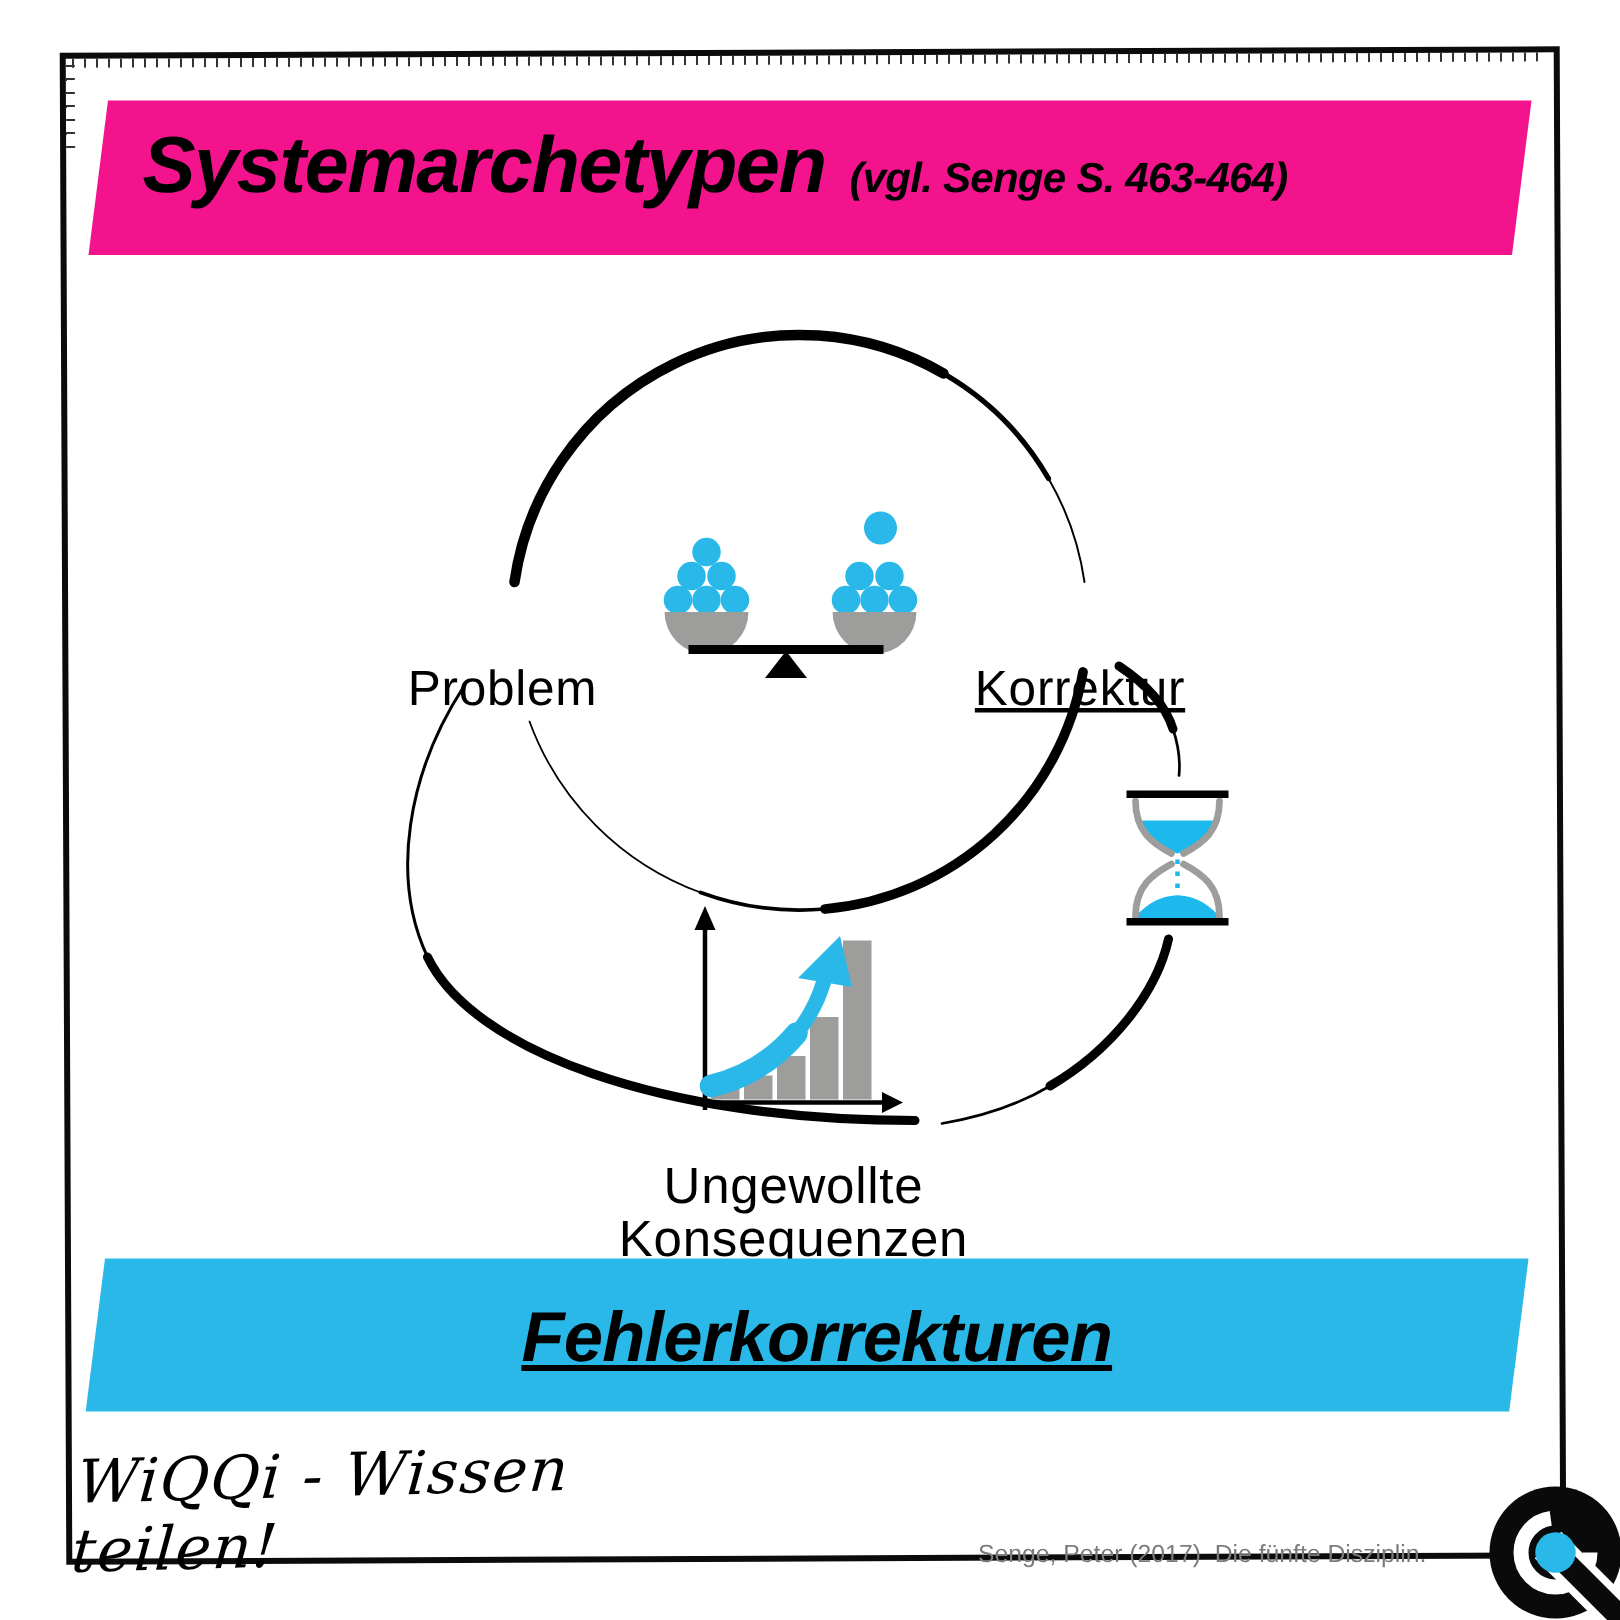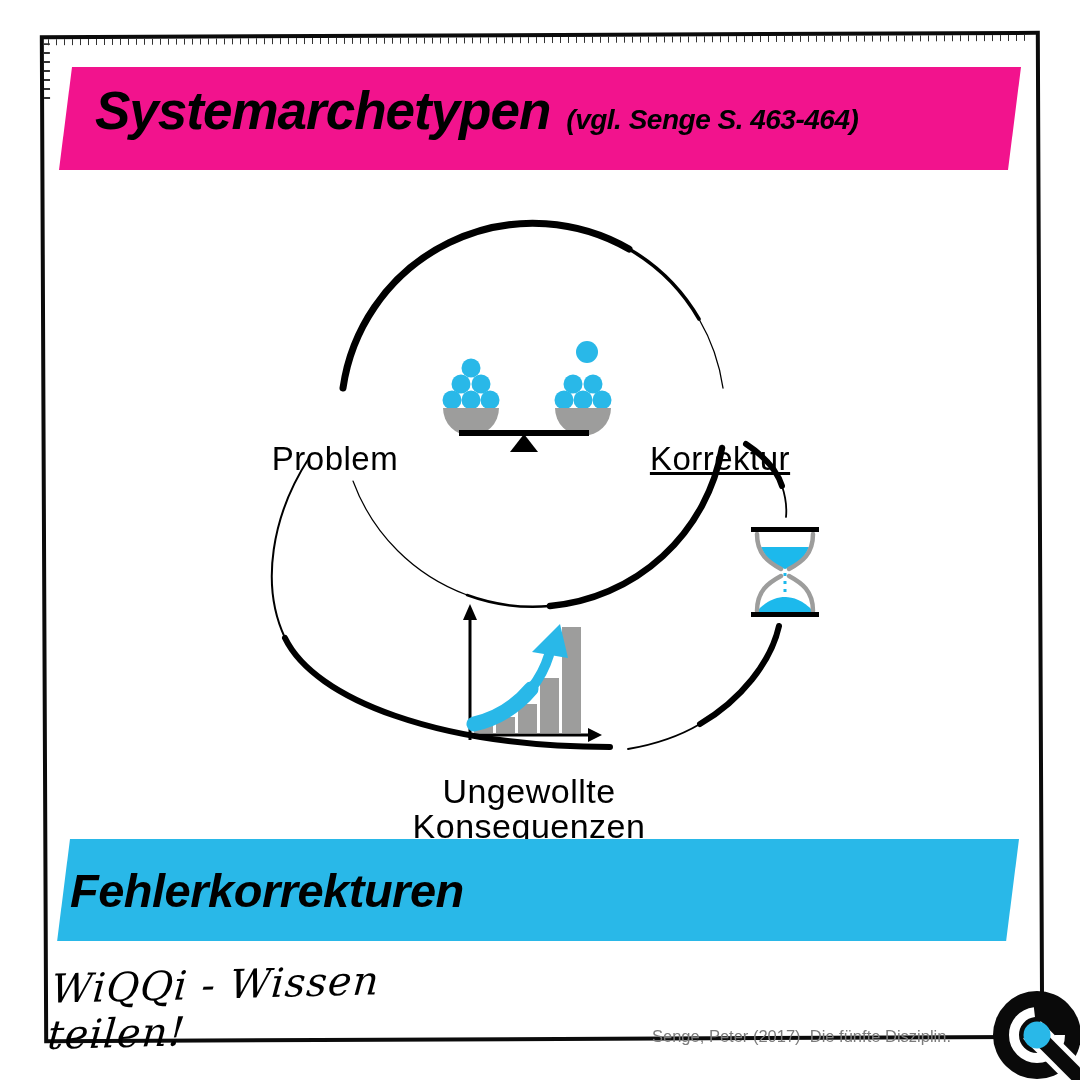--- a/index.html
+++ b/index.html
@@ -34,21 +34,21 @@
     background:var(--cyan); transform:skewX(-7.2deg); transform-origin:0 0;
   }
   .title-wrap {
     position:absolute; left:95px; top:84px; width:930px;
     white-space:nowrap; font-style:italic; font-weight:bold;
   }
   .title-main { font-size:53px; line-height:1; letter-spacing:-1px; }
   .title-sub  { font-size:28px; margin-left:16px; letter-spacing:-0.5px; }
   .fehler-wrap {
     position:absolute; left:70px; top:839px; width:949px; height:102px;
-    display:flex; align-items:center; 
+    display:flex; align-items:center; justify-content:center;text-decoration:underline;
   }
   .fehler-wrap span { font-size:47px; font-weight:bold; font-style:italic; letter-spacing:-0.5px; }
   
   .diagram { position:absolute; left:0; top:0; width:1080px; height:1080px; }
   .dlabel { position:absolute; text-align:center; font-size:33px; font-weight:400; letter-spacing:0.5px;margin-top:37px; }
   .lbl-problem   { left:240px; top:403px; width:190px; }
   .lbl-korrektur { left:625px; top:403px; width:190px;text-decoration:underline; }
   .lbl-conseq    { left:379px; top:737px; width:300px; font-size:34px; line-height:1.02; }
   
   .signature {

